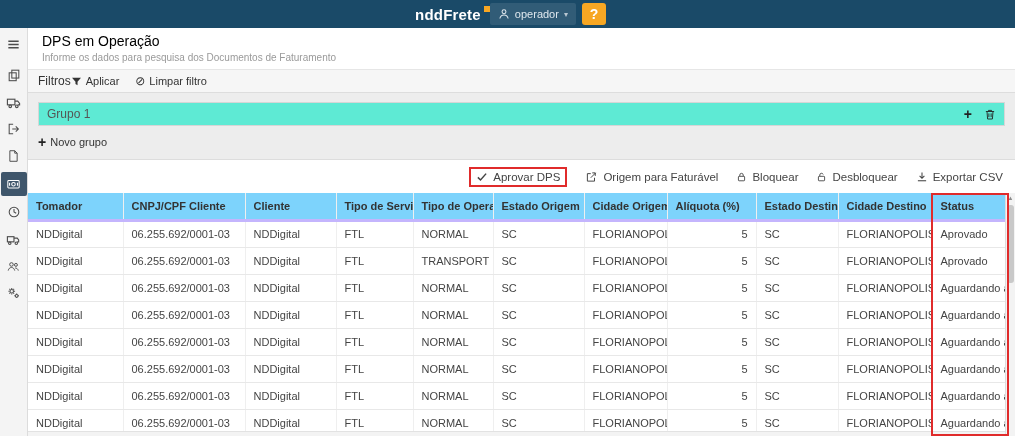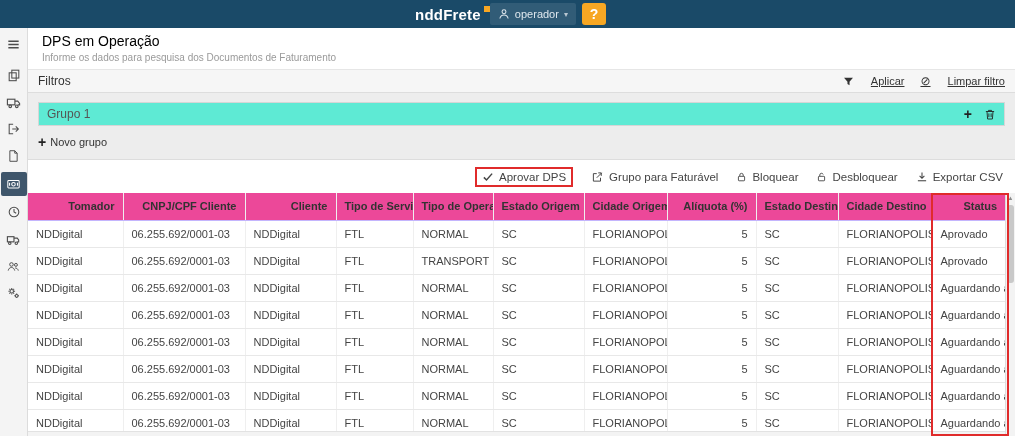--- a/index.html
+++ b/index.html
@@ -34,24 +34,24 @@
 
   .content { flex:1; display:flex; flex-direction:column; min-width:0; }
 
   
   .page-head { padding:5px 14px 6px; border-bottom:1px solid #e6e6e6; }
   .page-title { margin:0; font-size:14px; font-weight:400; color:#000000; }
   .page-sub { margin:3px 0 0; font-size:10px; color:#9a9a9a; }
 
   
   .filters-bar { height:23px; background:#f6f6f6; border-bottom:1px solid #ddd; display:flex;
-                 align-items:center; justify-content:space-between; padding:0 10px; font-size:12px; color:#333; }
+                 align-items:center; justify-content:flex-start; padding:0 10px; font-size:12px; color:#333; }
   .filters-actions { display:flex; gap:16px; }
-  .fa-btn { display:flex; align-items:center; gap:17px; background:none; border:0; padding:0;
-            font-size:11px; color:#333; cursor:pointer; font-family:inherit;text-decoration:underline; }
+  .fa-btn { display:flex; align-items:center; gap:4px; background:none; border:0; padding:0;
+            font-size:11px; color:#333; cursor:pointer; font-family:inherit; }
   .ban-glyph { font-size:12px; line-height:1; }
 
   
   .group-area { background:#ededed; border-bottom:1px solid #ddd; padding:9px 10px 10px; }
   .group-row { background:#5eead4; border:1px solid #d6d6d6; height:24px; display:flex; align-items:center;
                justify-content:space-between; padding:0 8px; font-size:12px; color:#555; cursor:pointer; }
   .group-actions { display:flex; gap:12px; align-items:center; }
   .icon-btn { background:none; border:0; padding:0; cursor:pointer; color:#222; font-family:inherit;
               display:flex; align-items:center; }
   .plus-glyph { font-weight:bold; font-size:14px; line-height:1; color:#222; }
@@ -63,21 +63,21 @@
   .toolbar { display:flex; justify-content:flex-end; align-items:center; gap:18px; padding:7px 12px 6px; }
   .tb-btn { display:flex; align-items:center; gap:5px; background:none; border:0; padding:0;
             font-size:11.5px; color:#444; cursor:pointer; font-family:inherit; white-space:nowrap; }
   .tb-btn.annotated { border:2px solid #e02b2b; padding:2px 5px; }
 
   
   .table-wrap { flex:1; position:relative; padding-right:10px; overflow:hidden; }
   table { border-collapse:collapse; table-layout:fixed; width:977px; font-size:11px; }
   th,td { border-bottom:1px solid #e8e8e8; border-right:1px solid #efefef; padding:0 8px; height:27px;
           text-align:left; white-space:nowrap; overflow:hidden; color:#444; }
-  th { font-weight:bold; color:#333; border-bottom:1px solid #c4b5fd; background:#ec4899;text-align:right; }
+  th { font-weight:bold; color:#333; border-bottom:3px solid #c4b5fd; background:#7dd3fc; }
   th:last-child, td:last-child { border-right:0; }
   td.num { text-align:right; }
 
   .vscroll { position:absolute; top:0; right:0; bottom:0; width:10px; background:#f3f3f3; border-left:1px solid #ddd; }
   .varrow { font-size:6px; color:#8a8a8a; text-align:center; padding-top:2px; line-height:1; }
   .vthumb { position:absolute; top:12px; left:1px; width:7px; height:78px; background:#c9c9c9; border-radius:3px; }
   .hscroll { position:absolute; left:0; right:10px; bottom:0; height:5px; background:#f3f3f3; border-top:1px solid #e2e2e2; }
 
   .ann-status { position:absolute; top:0; bottom:0; right:6px; width:78px;
                 border:2px solid #e02b2b; pointer-events:none; }
@@ -239,21 +239,21 @@
             </span>
             <span>Aprovar DPS</span>
           </button>
           <button class="tb-btn">
             <span>
               <svg width="13" height="12" viewBox="0 0 16 16" fill="none" stroke="currentColor" stroke-width="1.3">
                   <path d="M7 3.5H2.5v10H12V9"></path>
                   <path d="M7 9l6.5-6.5M9 2.5h4v4"></path>
                 </svg>
             </span>
-            <span>Grupo para Faturável</span>
+            <span>Origem para Faturável</span>
           </button>
           <button class="tb-btn">
             <span>
               <svg width="11" height="12" viewBox="0 0 16 16" fill="none" stroke="currentColor" stroke-width="1.3">
                   <rect x="3.5" y="7" width="9" height="6.5" rx="1"></rect>
                   <path d="M5.5 7V5.2a2.5 2.5 0 0 1 5 0V7"></path>
                 </svg>
             </span>
             <span>Bloquear</span>
           </button>

